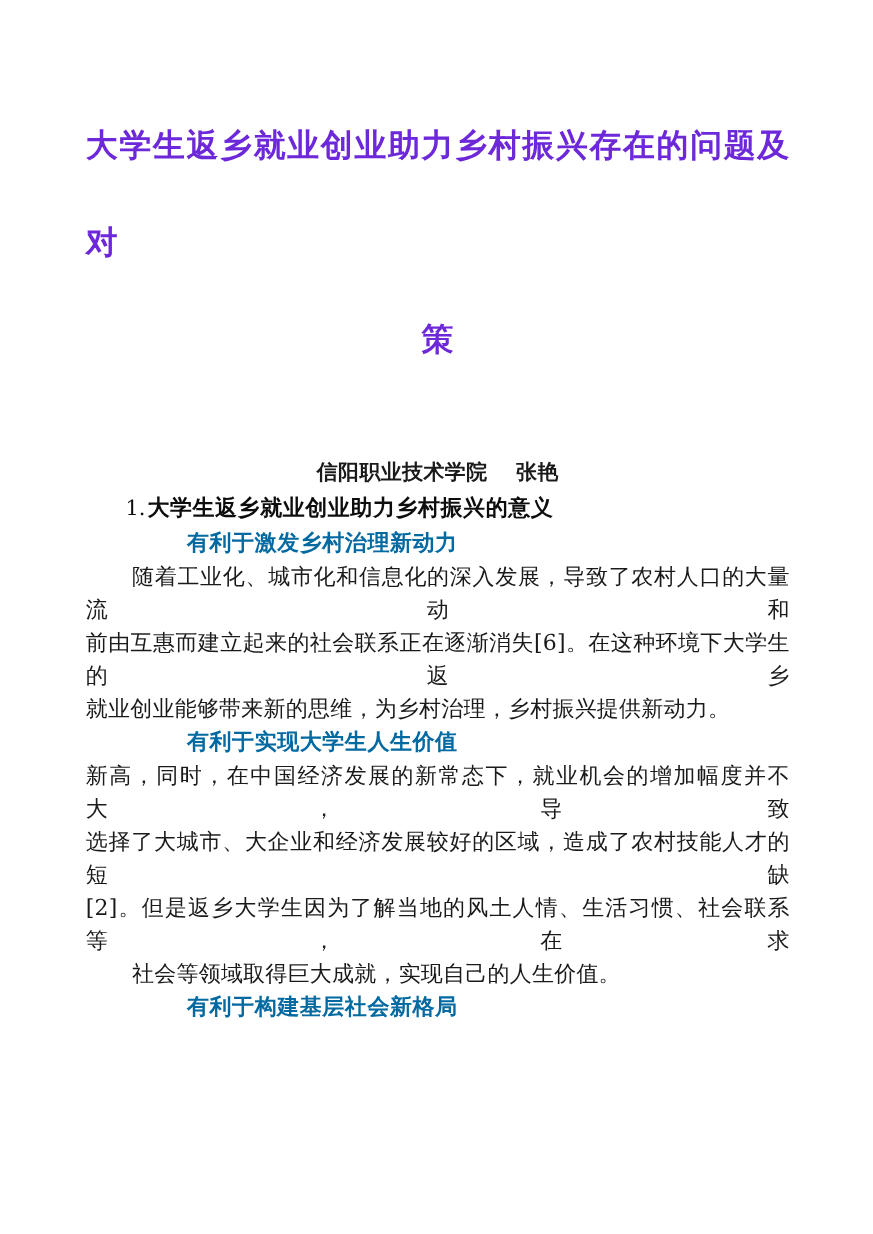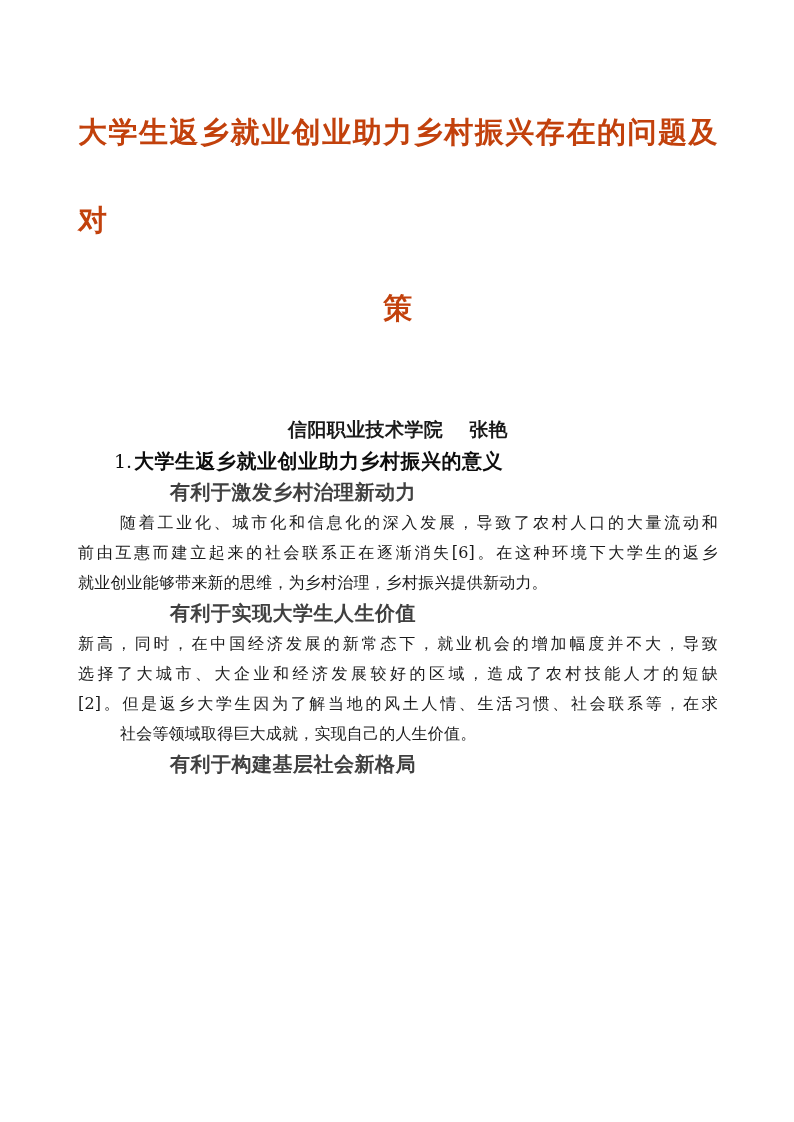--- a/index.html
+++ b/index.html
@@ -28,21 +28,21 @@
   
   .doc-title {
     margin: 0;
     padding-top: 88px;
     font-size: 29px;
     font-weight: bold;
     line-height: 88px;
     text-align: justify;
     text-align-last: justify;
     letter-spacing: 0.5px;
-    color: #c2410c;
+    color: #6d28d9;
     font-family: "DejaVu Serif", "Liberation Serif", serif;
   }
   .doc-title .title-line2 {
     display: block;
     text-align: center;
     text-align-last: center;
   }
 
   
   .author-line {
@@ -79,29 +79,29 @@
   .section-heading .sec-text {
     letter-spacing: 0.5px;
   }
 
   
   .sub-heading {
     margin: 0;
     font-size: 20px;
     line-height: 31px;
     font-weight: bold;
-    color: #404040;
+    color: #0369a1;
     padding-left: 92px;
     letter-spacing: 0.5px;
   }
 
   
   .body-par {
     margin: 0;
-    font-size: 16px;
+    font-size: 20px;
     line-height: 30px;
     text-align: justify;
     text-align-last: left;
     text-indent: 42px;
     letter-spacing: 0.2px;
     color: #1a1a1a;
   }
 
   
   .jtext {

